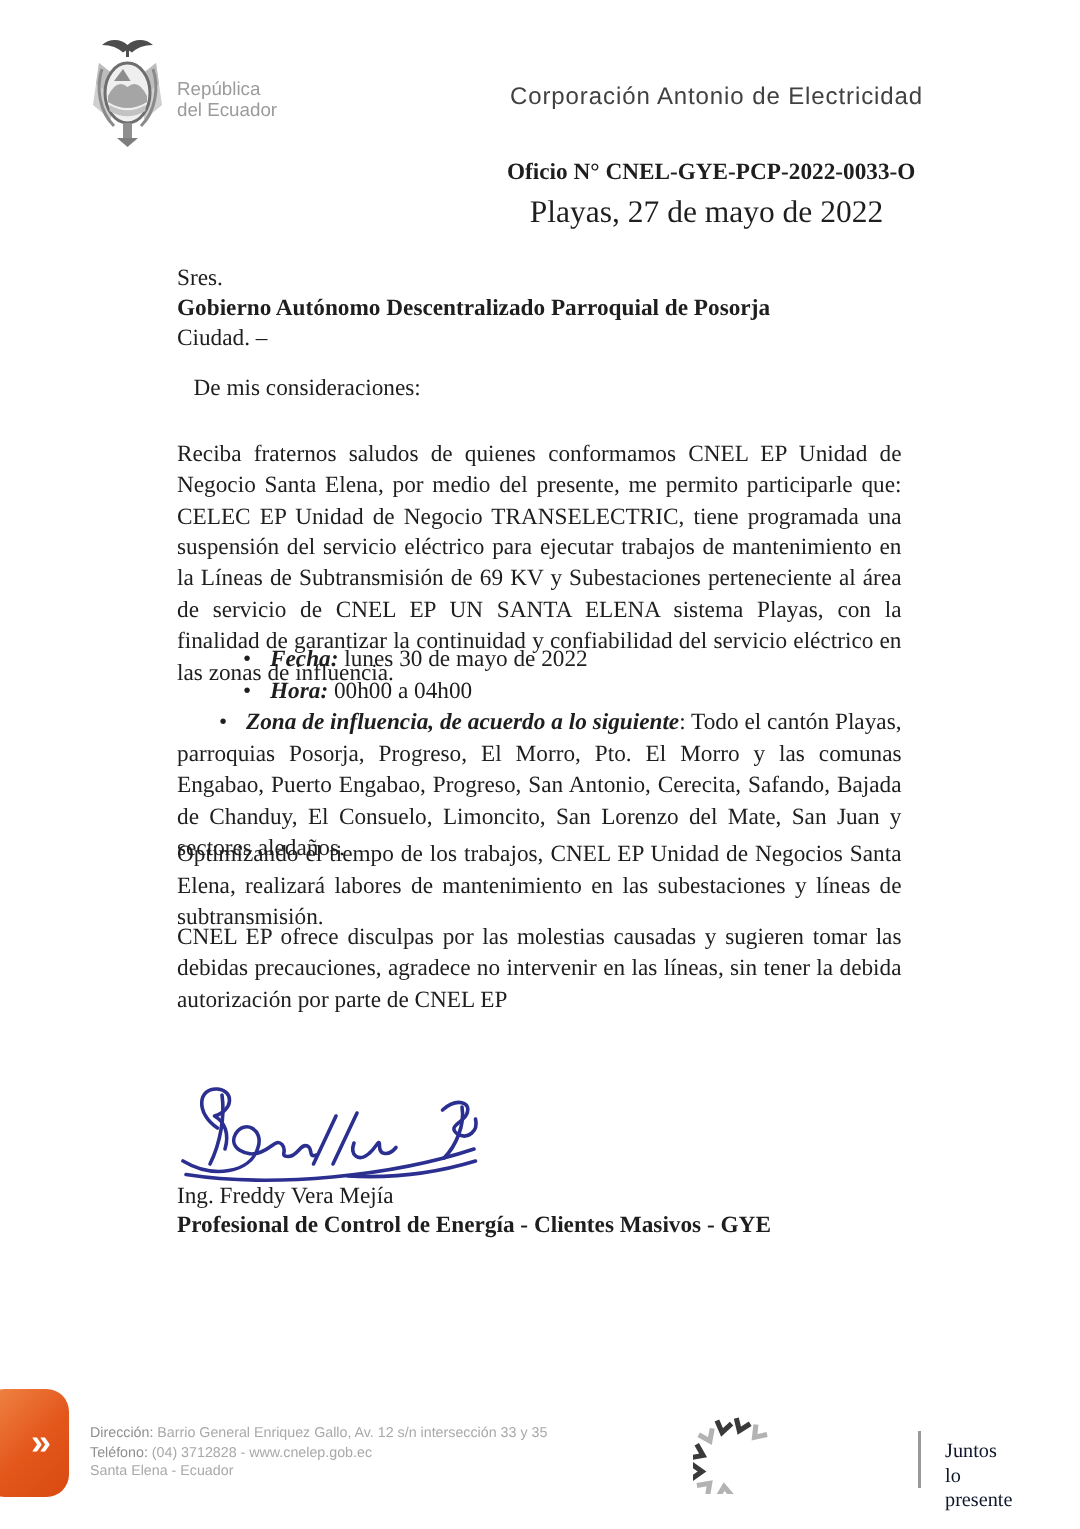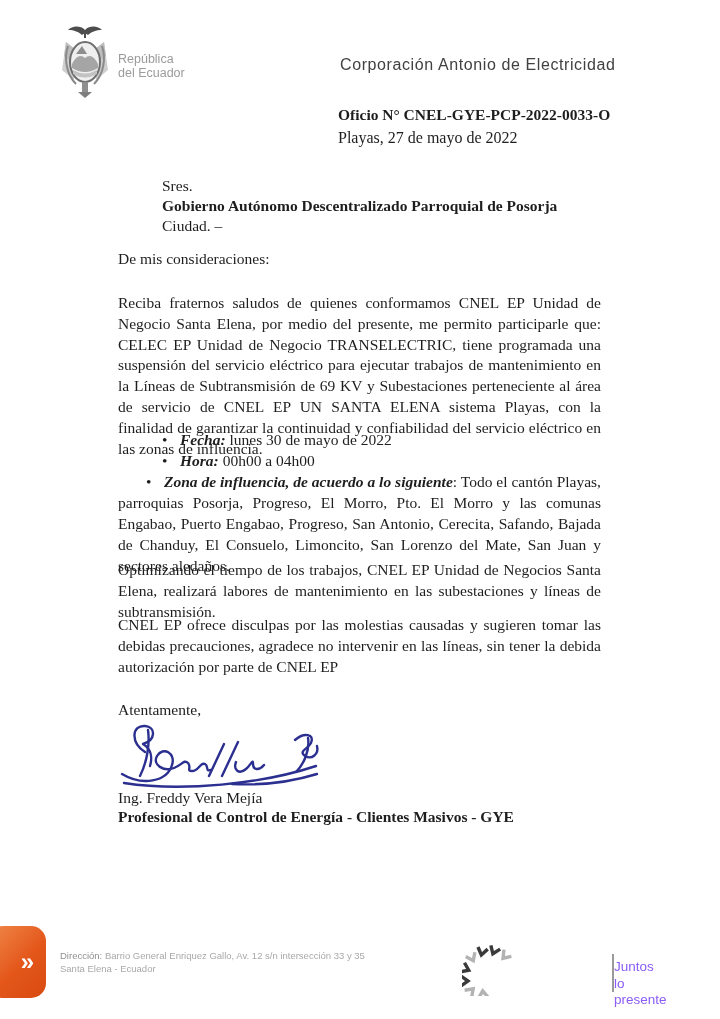--- a/index.html
+++ b/index.html
@@ -21,29 +21,29 @@
     position:absolute; left:118px; top:52px;
     font-family:"Liberation Sans", sans-serif;
     font-size:12.5px; line-height:14px; color:#9b9b9b;
   }
   .org-name {
     position:absolute; left:340px; top:56px;
     font-family:"Liberation Sans", sans-serif;
     font-size:16px; letter-spacing:0.6px; color:#414141;
     white-space:nowrap;
   }
-  .oficio-block { position:absolute; left:338px; top:106px; width:266px; }
+  .oficio-block { position:absolute; left:338px; top:106px; width:266px; text-align:center; }
   .oficio-number { font-weight:bold; font-size:15.5px; white-space:nowrap; }
-  .oficio-date { font-size:16px; margin-top:5px; }
+  .oficio-date { font-size:21px; margin-top:5px; }
 
   
   .content { position:absolute; left:118px; width:483px; }
   .recipient { top:176px; line-height:20px; font-size:15.5px; }
   .recipient .bold { font-weight:bold; }
-  .greeting { top:250px; font-size:15.5px; }
+  .greeting { top:250px; font-size:15.5px;margin-left:11px; }
   .para { font-size:15.5px; line-height:20.8px; text-align:justify; }
   .p1 { top:293px; }
   .bullets { top:429px; }
   .bullet-line { font-size:15.5px; line-height:21px; padding-left:44px; }
   .bullet-line .dot { display:inline-block; width:18px; }
   .bullet-line b, .bullet-para b { font-weight:bold;font-style:italic; }
   .bullet-para { font-size:15.5px; line-height:21px; text-align:justify; text-indent:28px; }
   .bullet-para .dot { display:inline-block; width:18px; text-indent:0; }
   .p2 { top:560px; }
   .p3 { top:615px; }
@@ -75,23 +75,23 @@
   .brand-burst { position:absolute; left:0; top:6px; width:54px; height:52px; }
   .brand-text {
     position:absolute; left:34px; top:26px;
     font-family:"Liberation Sans", sans-serif; color:#3a3a3a;
     text-align:right; width:108px;
   }
   .brand-line1 { font-size:21px; font-weight:bold; letter-spacing:0.3px; line-height:21px; }
   .brand-line2 { font-size:11px; font-weight:bold; line-height:12px; }
   .brand-bar { position:absolute; left:150px; top:16px; width:2px; height:38px; background:#9a9a9a; }
   .brand-slogan {
-    position:absolute; left:152px; top:21px;
-    font-family:Liberation Sans, sans-serif;
-    font-size:13.5px; line-height:16.5px; color:#8b5cf6;
+    position:absolute; left:168px; top:21px;
+    font-family:Liberation Serif, serif;
+    font-size:13.5px; line-height:16.5px; color:#0f172a;
   }
 </style>
 </head>
 <body>
 
 <div class="page">
 
   <svg class="emblem" viewBox="0 0 62 76" aria-hidden="true">
 
     <path d="M31 6 C26 1 18 2 14 6 C20 6 25 8 28 11 L31 9 L34 11 C37 8 42 6 48 6 C44 2 36 1 31 6 Z" fill="#4d4d4d"></path>
@@ -117,21 +117,21 @@
     <div>del Ecuador</div>
   </div>
 
   <div class="org-name">Corporación Antonio de Electricidad</div>
 
   <div class="oficio-block">
     <div class="oficio-number">Oficio N° CNEL-GYE-PCP-2022-0033-O</div>
     <div class="oficio-date">Playas, 27 de mayo de 2022</div>
   </div>
 
-  <div class="content recipient" style="position:absolute;margin-left:44px;">
+  <div class="content recipient" style="position:absolute;">
     <div>Sres.</div>
     <div class="bold">Gobierno Autónomo Descentralizado Parroquial de Posorja</div>
     <div>Ciudad. –</div>
   </div>
 
   <div class="content greeting" style="position:absolute;">De mis consideraciones:</div>
 
   <p class="content para p1" style="position:absolute;">Reciba fraternos saludos de quienes conformamos CNEL EP Unidad de Negocio Santa Elena, por medio del presente, me permito participarle que: CELEC EP Unidad de Negocio TRANSELECTRIC, tiene programada una suspensión del servicio eléctrico para ejecutar trabajos de mantenimiento en la Líneas de Subtransmisión de 69 KV y Subestaciones perteneciente al área de servicio de CNEL EP UN SANTA ELENA sistema Playas, con la finalidad de garantizar la continuidad y confiabilidad del servicio eléctrico en las zonas de influencia.</p>
 
   <div class="content bullets" style="position:absolute;">
@@ -142,21 +142,20 @@
       <span class="dot">•</span><b>Hora:</b><span> 00h00 a 04h00</span>
     </div>
     <p class="bullet-para">
       <span class="dot">•</span><b>Zona de influencia, de acuerdo a lo siguiente</b><span>: Todo el cantón Playas, parroquias Posorja, Progreso, El Morro, Pto. El Morro y las comunas Engabao, Puerto Engabao, Progreso, San Antonio, Cerecita, Safando, Bajada de Chanduy, El Consuelo, Limoncito, San Lorenzo del Mate, San Juan y sectores aledaños.</span>
     </p>
   </div>
 
   <p class="content para p2" style="position:absolute;">Optimizando el tiempo de los trabajos, CNEL EP Unidad de Negocios Santa Elena, realizará labores de mantenimiento en las subestaciones y líneas de subtransmisión.</p>
   <p class="content para p3" style="position:absolute;">CNEL EP ofrece disculpas por las molestias causadas y sugieren tomar las debidas precauciones, agradece no intervenir en las líneas, sin tener la debida autorización por parte de CNEL EP</p>
 
-  <div class="content valediction" style="position:absolute;">Atentamente,</div>
 
   <svg class="signature" viewBox="0 0 238 78" aria-hidden="true">
     <g fill="none" stroke="#2b2f90" stroke-width="2.4" stroke-linecap="round" stroke-linejoin="round">
 
       <path d="M33 34 C18 24 20 7 33 8 C44 9 44 22 31 26 C38 30 41 38 38 48"></path>
       <path d="M36 12 C38 26 35 44 28 58"></path>
 
       <path d="M10 56 C30 68 55 64 60 47 C64 35 51 28 45 38 C40 47 52 54 62 50 C70 47 72 41 76 45 C80 49 74 53 80 53 C87 53 88 44 93 46 C97 48 93 54 99 52"></path>
       <path d="M112 26 L97 58"></path>
       <path d="M126 24 L110 58"></path>
@@ -172,20 +171,21 @@
 
   <div class="content signer-title" style="position:absolute;">Profesional de Control de Energía - Clientes Masivos - GYE</div>
   <div class="content signer-name" style="position:absolute;">Ing. Freddy Vera Mejía</div>
 
   <div class="accent-badge">
     <span class="chev">»</span>
   </div>
 
   <div class="footer-contact">
     <div><b>Dirección:</b><span> Barrio General Enriquez Gallo, Av. 12 s/n intersección 33 y 35</span></div>
+    <div><b>Teléfono:</b><span> (04) 3712828 - www.cnelep.gob.ec</span></div>
     <div>Santa Elena - Ecuador</div>
   </div>
 
   <div class="brand">
     <svg class="brand-burst" viewBox="0 0 54 52" aria-hidden="true">
       <g fill="none" stroke-width="3.4" stroke-linecap="butt">
         <g transform="translate(20,8) rotate(12)">
             <path d="M-5 -4 L0 3 L5 -4" stroke="#3a3a3a"></path>
           </g>
         <g transform="translate(32,7) rotate(22)">

